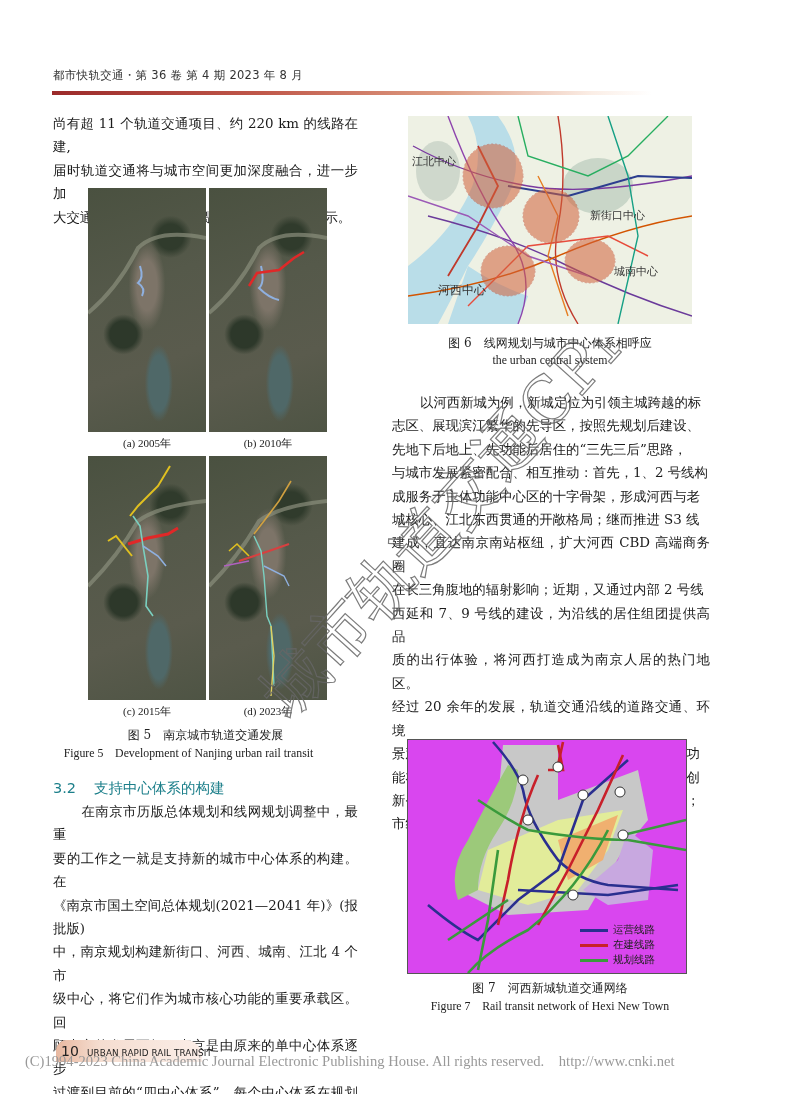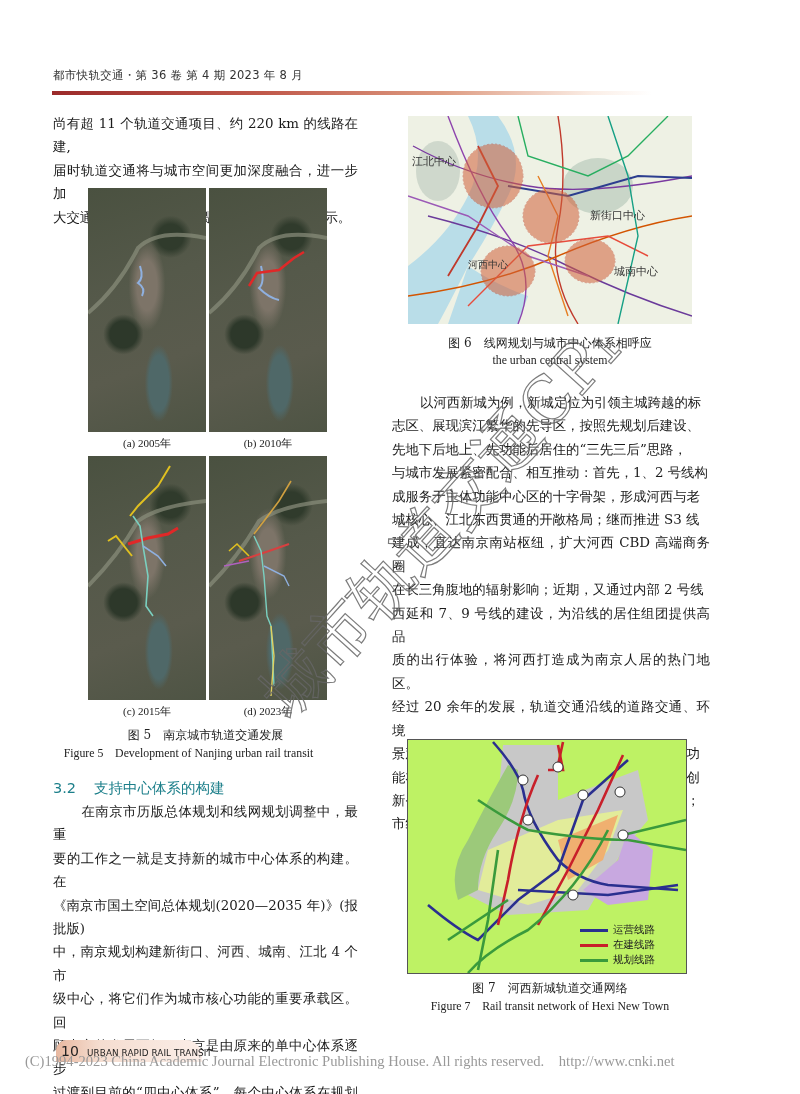--- a/index.html
+++ b/index.html
@@ -34,21 +34,21 @@
       linear-gradient(160deg, #4a5140 0%, #55594a 40%, #5a5b4d 70%, #4e5444 100%);
   }
   .sat svg { position: absolute; left: 0; top: 0; width: 100%; height: 100%; }
   .sub-cap { position: absolute; font-size: 11px; text-align: center; width: 118px; font-family: "Liberation Serif", serif; }
   .section-title {
     position: absolute; left: 53px; top: 779px; font-size: 14.5px; color: #1c7f8a;
     font-family: "DejaVu Sans", "Liberation Sans", sans-serif;
   }
   .section-title .num { margin-right: 18px; }
   .map6 { position: absolute; left: 408px; top: 116px; width: 284px; height: 208px; background: #fca5a5; overflow: hidden; }
-  .map7 { position: absolute; left: 407px; top: 739px; width: 278px; height: 233px; background: #bef264; border: 1.5px solid #555; overflow: hidden; }
+  .map7 { position: absolute; left: 407px; top: 739px; width: 278px; height: 233px; background: #d946ef; border: 1.5px solid #555; overflow: hidden; }
   .footer-tab {
     position: absolute; left: 56px; top: 1040px; width: 146px; height: 22px;
     border-radius: 11px 16px 0 0;
     background: linear-gradient(to right, #e8b8a0 0%, #f5ddd0 30%, #fbeee8 100%);
   }
   .footer-num { position: absolute; left: 61px; top: 1043px; font-size: 14px; font-family: "DejaVu Sans", sans-serif; color: #222; }
   .footer-journal { position: absolute; left: 87px; top: 1048px; font-size: 8.8px; font-family: "DejaVu Sans", sans-serif; color: #222; letter-spacing: 0.1px; }
   .copyright {
     position: absolute; left: 25px; top: 1053px; font-size: 14.6px; color: #999;
     font-family: "Liberation Serif", serif; white-space: pre;
@@ -117,21 +117,21 @@
   <div class="caption-cn" style="left:53px; top:727px; width:305px;">图 5　南京城市轨道交通发展</div>
   <div class="caption-en" style="left:36px; top:745px; width:305px;">Figure 5　Development of Nanjing urban rail transit</div>
 </div>
 
 <div class="section-title">
   <span class="num">3.2</span><span>支持中心体系的构建</span>
 </div>
 <div class="para" style="left:53px; top:800px; width:305px;">
   <div><span class="indent"></span><span>在南京市历版总体规划和线网规划调整中，最重</span></div>
   <div>要的工作之一就是支持新的城市中心体系的构建。在</div>
-  <div>《南京市国土空间总体规划(2020—2035 年)》(报批版)</div>
+  <div>《南京市国土空间总体规划(2021—2041 年)》(报批版)</div>
   <div>中，南京规划构建新街口、河西、城南、江北 4 个市</div>
   <div>级中心，将它们作为城市核心功能的重要承载区。回</div>
   <div>顾南京的发展可知，南京是由原来的单中心体系逐步</div>
   <div>过渡到目前的“四中心体系”。每个中心体系在规划之</div>
 
 </div>
 
 <div class="map6">
   <svg viewBox="0 0 284 208" width="284" height="208">
     <rect width="284" height="208" fill="#eef1e4"></rect>
@@ -155,21 +155,21 @@
     </g>
     <g fill="#d2603a" opacity="0.55" stroke="#c0503a" stroke-dasharray="2 2">
       <ellipse cx="85" cy="60" rx="30" ry="32"></ellipse>
       <ellipse cx="143" cy="100" rx="28" ry="27"></ellipse>
       <ellipse cx="100" cy="155" rx="27" ry="25"></ellipse>
       <ellipse cx="182" cy="145" rx="25" ry="22"></ellipse>
     </g>
   </svg>
   <div style="position:absolute; left:4px; top:38px; font-size:11px; color:#333;">江北中心</div>
   <div style="position:absolute; left:182px; top:92px; font-size:11px; color:#333;">新街口中心</div>
-  <div style="position:absolute; left:30px; top:142px; font-size:10px; color:#333;margin-left:30px;">河西中心</div>
+  <div style="position:absolute; left:30px; top:166px; font-size:12px; color:#333;">河西中心</div>
   <div style="position:absolute; left:206px; top:148px; font-size:11px; color:#333;">城南中心</div>
 </div>
 <div class="caption-cn" style="left:400px; top:335px; width:300px;">图 6　线网规划与城市中心体系相呼应</div>
 <div class="caption-en" style="left:400px; top:352px; width:300px;">
   <div>the urban central system</div>
 </div>
 
 <div class="para" style="left:392px; top:391px; width:318px;">
   <div><span class="indent"></span><span>以河西新城为例，新城定位为引领主城跨越的标</span></div>
   <div>志区、展现滨江繁华的先导区，按照先规划后建设、</div>

